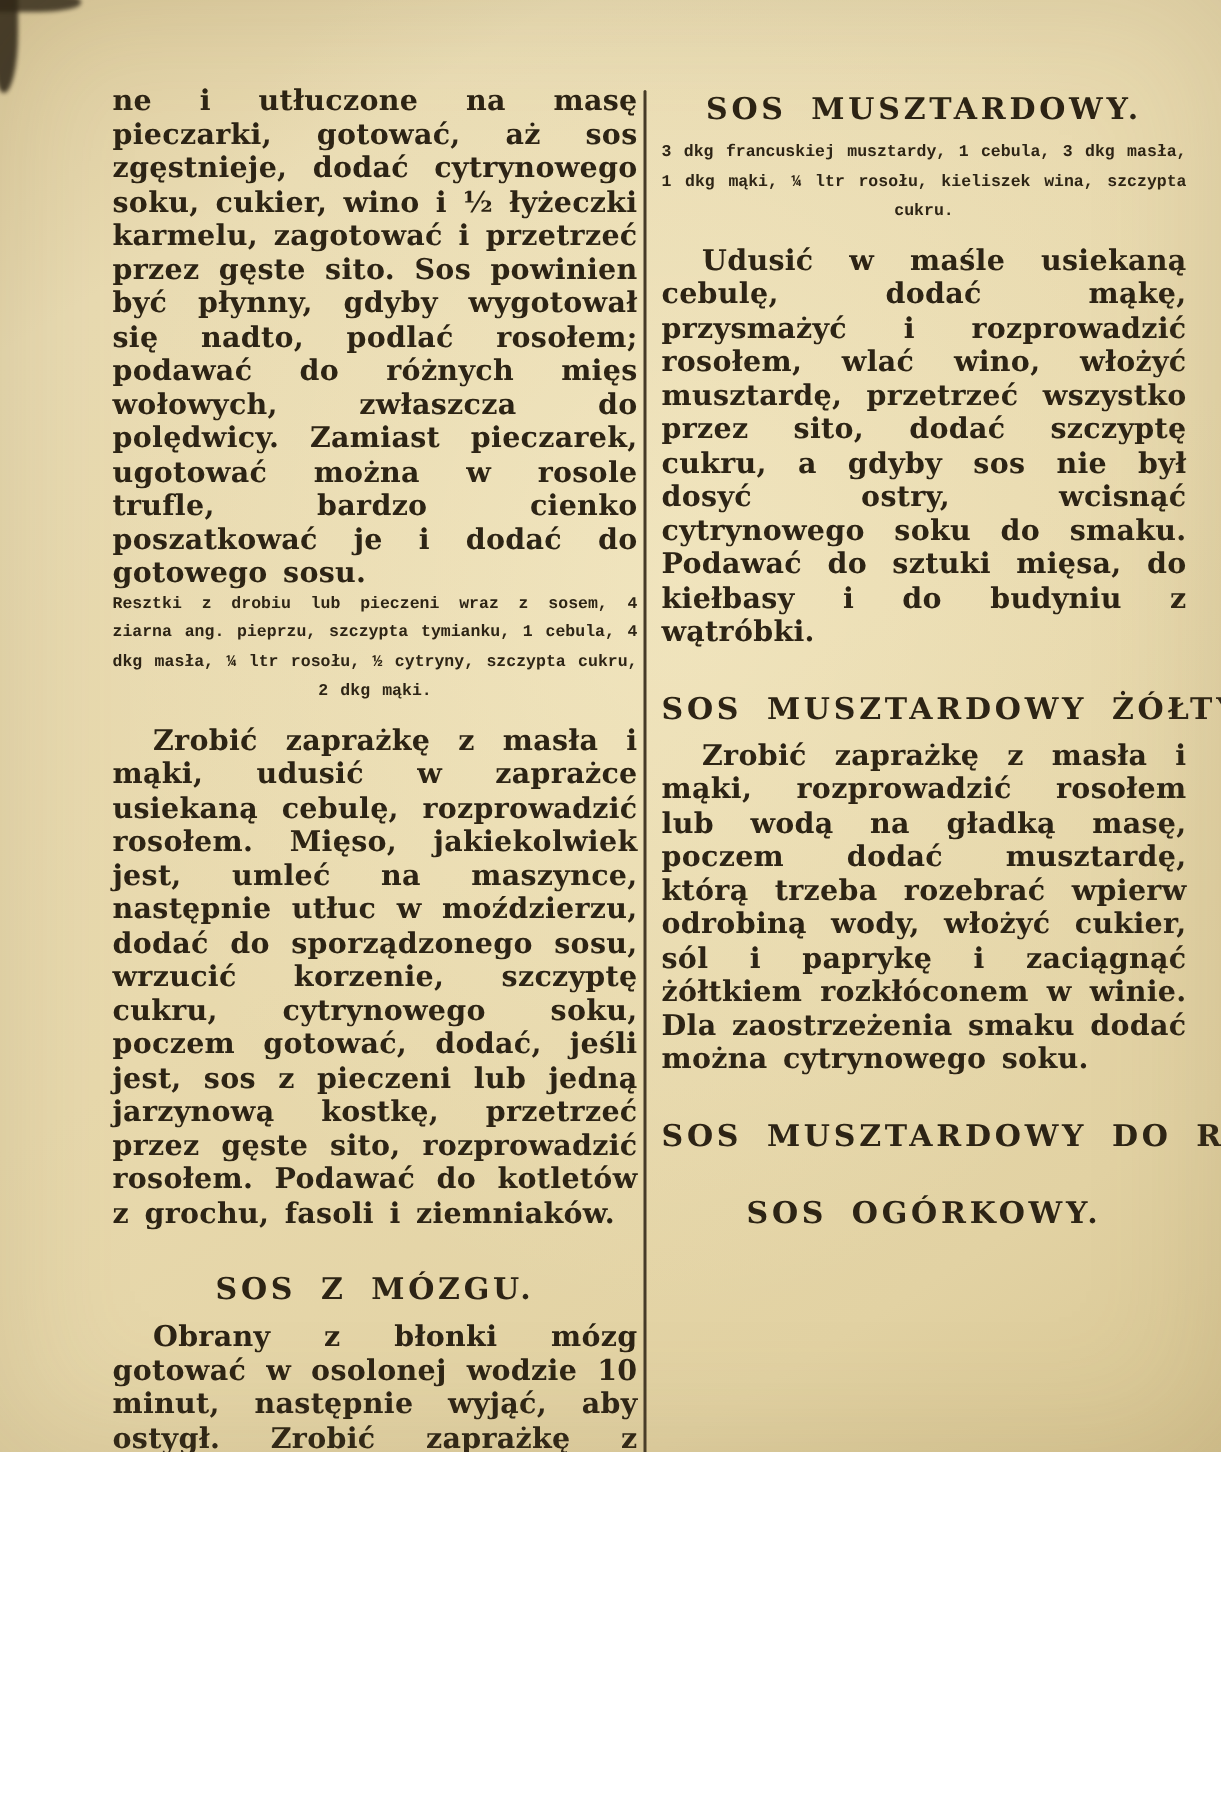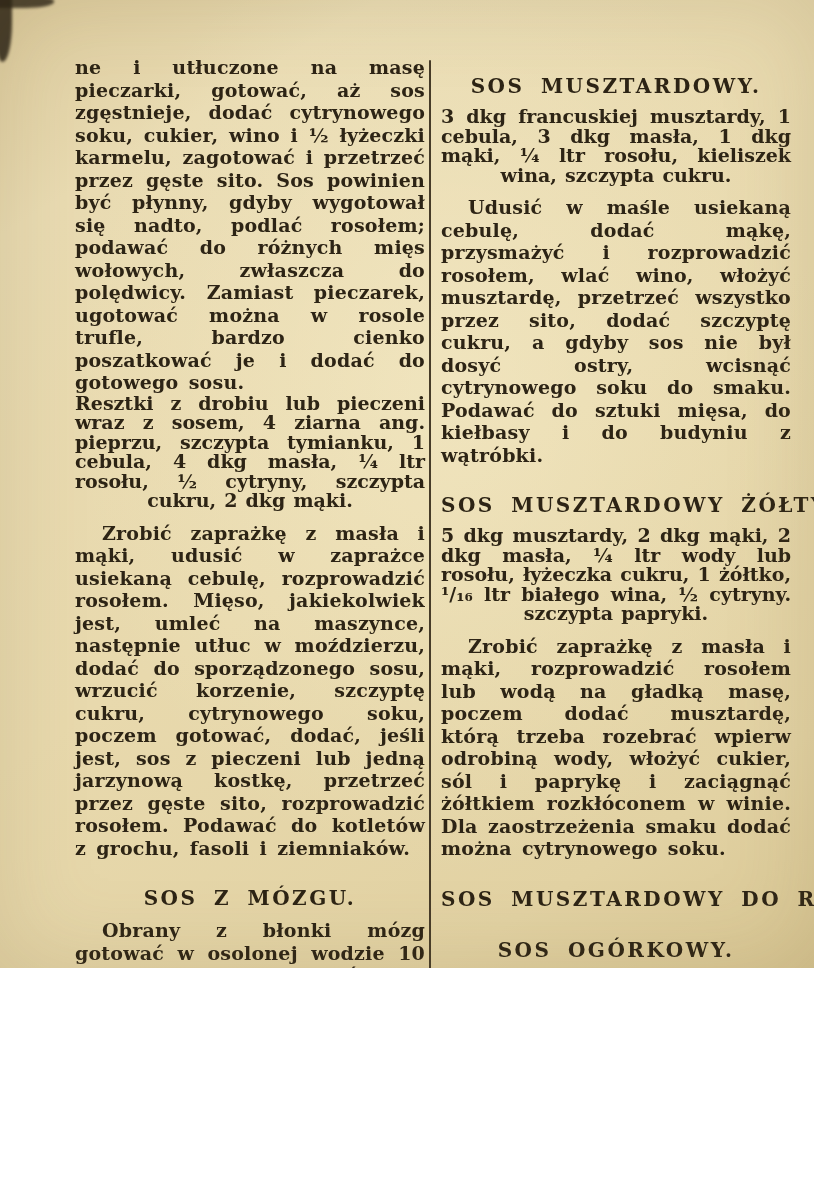--- a/index.html
+++ b/index.html
@@ -30,24 +30,24 @@
   .body-text {
     margin:0; font-size:19px; line-height:22.5px; font-weight:700;
     text-align:justify; text-align-last:left;
     word-spacing:3.5px; letter-spacing:.2px;
   }
   .body-text.indent { text-indent:27px; }
   .heading {
     margin:27px 0 9px; font-size:20px; font-weight:700;
     text-align:center; letter-spacing:2.5px; word-spacing:7px; white-space:nowrap;
   }
-  .col .heading:first-child { margin-top:18px; }
+  .col .heading:first-child { margin-top:4px; }
   .ingredients {
-    margin:0 0 11px; font-size:19px; line-height:19.5px; font-weight:700;
-    text-align:justify; text-align-last:center; word-spacing:1.5px;
+    margin:0 0 11px; font-size:11px; line-height:19.5px; font-weight:700;
+    text-align:justify; text-align-last:center; word-spacing:1.5px;font-family:Liberation Mono, monospace;
   }
 
   .page-number {
     position:absolute; left:0; right:0; top:1116px;
     padding-left:56px; text-align:left;
     font-size:20px; font-weight:700; letter-spacing:1px;
   }
   .watermark {
     position:absolute; left:78px; top:1062px;
     font-family:"Liberation Sans", sans-serif;
@@ -75,21 +75,20 @@
       <p class="body-text indent">Obrany z błonki mózg gotować w osolonej wodzie 10 minut, następnie wyjąć, aby ostygł. Zrobić zaprażkę z masła i mąki, rozprowadzić smakiem z jarzyn, dodać cytrynowego soku i soli, zagotować i zaciągnąć rozbitą z żółtkami śmietaną, mózg pokrajany w kostkę włożyć do sosu, dodać szczyptę młodziutkiej usiekanej pietruszki. Podawać do sznycli wołowych lub do białego mięsa gotowanego.</p>
     </div>
 
     <div class="divider"></div>
 
     <div class="col right">
       <h2 class="heading">SOS MUSZTARDOWY.</h2>
       <p class="ingredients">3 dkg francuskiej musztardy, 1 cebula, 3 dkg masła, 1 dkg mąki, ¼ ltr rosołu, kieliszek wina, szczypta cukru.</p>
       <p class="body-text indent">Udusić w maśle usiekaną cebulę, dodać mąkę, przysmażyć i rozprowadzić rosołem, wlać wino, włożyć musztardę, przetrzeć wszystko przez sito, dodać szczyptę cukru, a gdyby sos nie był dosyć ostry, wcisnąć cytrynowego soku do smaku. Podawać do sztuki mięsa, do kiełbasy i do budyniu z wątróbki.</p>
       <h2 class="heading">SOS MUSZTARDOWY ŻÓŁTY.</h2>
-      <p class="ingredients">5 dkg musztardy, 2 dkg mąki, 2 dkg masła, ¼ ltr wody lub rosołu, łyżeczka cukru, 1 żółtko, ¹/₁₆ ltr białego wina, ½ cytryny. szczypta papryki.</p>
       <p class="body-text indent">Zrobić zaprażkę z masła i mąki, rozprowadzić rosołem lub wodą na gładką masę, poczem dodać musztardę, którą trzeba rozebrać wpierw odrobiną wody, włożyć cukier, sól i paprykę i zaciągnąć żółtkiem rozkłóconem w winie. Dla zaostrzeżenia smaku dodać można cytrynowego soku.</p>
       <h2 class="heading">SOS MUSZTARDOWY DO RYB.</h2>
       <h2 class="heading">SOS OGÓRKOWY.</h2>
 
     </div>
 
   </div>
 
   <div class="watermark">wedlinydomowe.pl</div>
 

